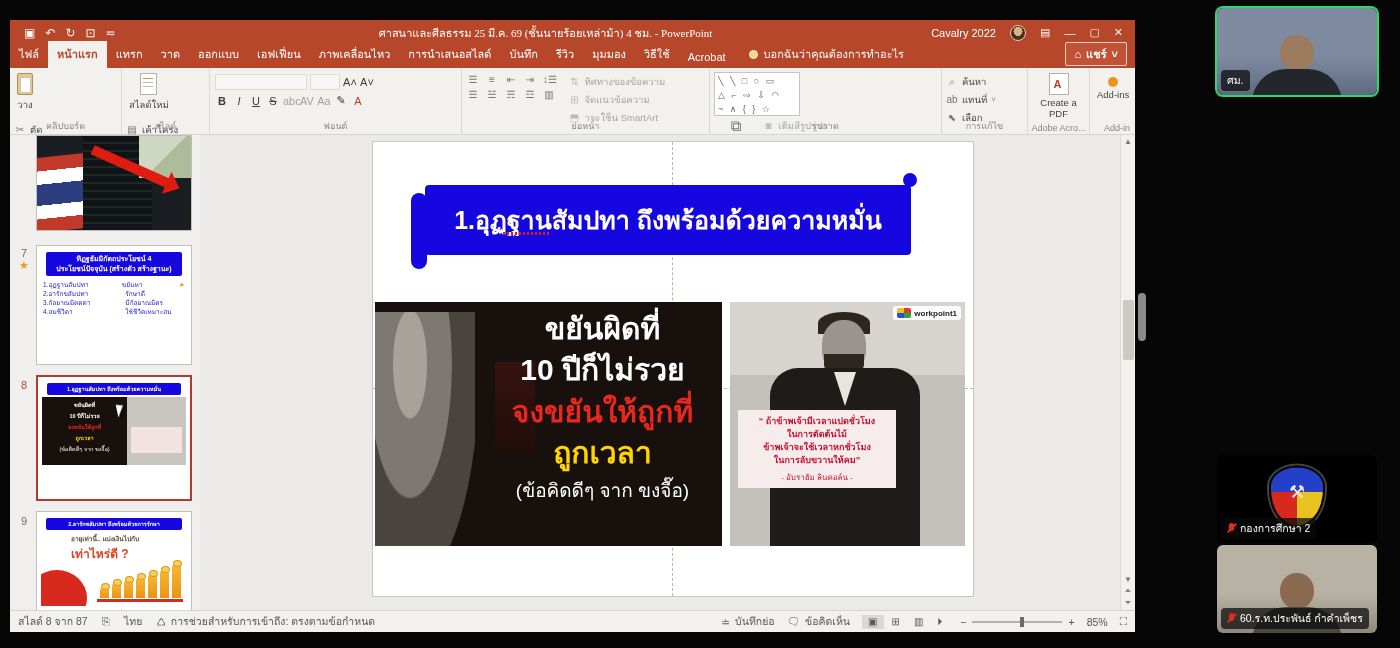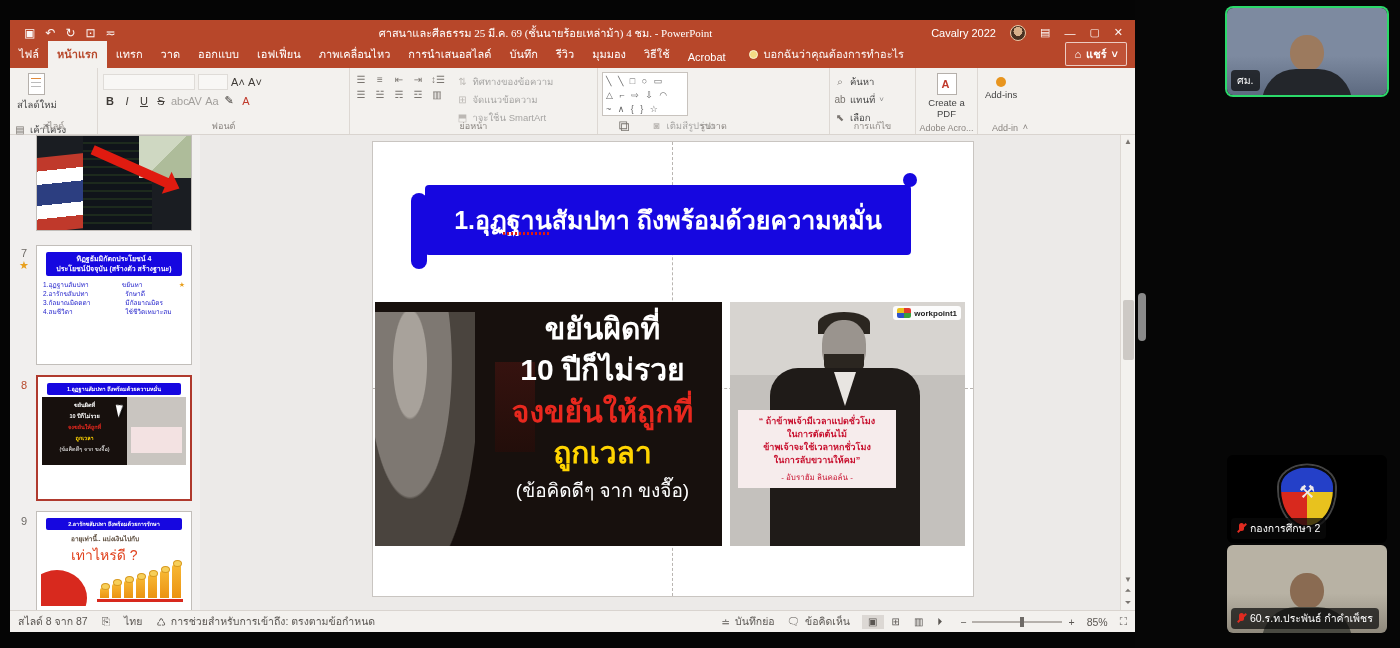--- a/index.html
+++ b/index.html
@@ -84,21 +84,21 @@
   
   .mini8 { display:flex; height:68px; margin:1px 4px; }
   .mini8 .dk { background:#17100d; flex:1.45; color:#fff; font-size:5.5px; text-align:center; line-height:11px; font-weight:bold; padding-top:3px; }
   .mini8 .ln { background:#c9c5c0; flex:1; position:relative; }
   .mini8 .ln .qb { position:absolute; left:6%; bottom:18%; width:88%; height:38%; background:#f3e2e2; }
   .cursor { position:absolute; left:52%; top:22%; width:0; height:0; border-left:7px solid #fff; border-bottom:11px solid transparent;
             border-top:2px solid transparent; filter:drop-shadow(1px 1px 1px #000); transform:rotate(-12deg); z-index:5; }
   
   .mini9 { position:relative; height:74px; margin:1px 4px; background:#fff; overflow:hidden; }
   .m9t1 { font-size:6.5px; color:#5a4a3a; font-weight:bold; padding:2px 0 0 30px; }
-  .m9t2 { font-size:14px; color:#e0421e; font-weight:normal; padding-left:30px; }
+  .m9t2 { font-size:12px; color:#e0421e; font-weight:bold; padding-left:30px; }
   .m9blob { position:absolute; left:-14px; bottom:-20px; width:60px; height:56px; background:#d8291e; border-radius:50%; }
   .bars { position:absolute; right:6px; bottom:8px; display:flex; align-items:flex-end; gap:3px; }
   .bars i { display:block; width:9px; background:linear-gradient(180deg,#f7b733,#eb9312); border-radius:2px 2px 0 0; position:relative; }
   .bars i:before { content:""; position:absolute; top:-5px; left:1px; width:7px; height:5px; border-radius:50%; background:#f7cf5a; border:1px solid #d89a20; }
   .baseline { position:absolute; right:4px; bottom:4px; width:86px; height:3px; background:#d8291e; }
 
   
   .editor { position:absolute; left:190px; top:0; width:920px; height:100%; }
   .canvas { position:absolute; left:173px; top:7px; width:600px; height:454px; background:#fff;
             box-shadow:0 0 0 1px #c9c5c1; overflow:hidden; }
@@ -150,21 +150,21 @@
   .viewbtns { display:flex; gap:2px; }
   .viewbtns span { padding:1px 6px; font-size:10px; }
   .viewbtns .on { background:#dcd8d4; }
   .zoomline { display:flex; align-items:center; gap:6px; }
   .ztrack { position:relative; width:90px; height:2px; background:#b5b0ab; }
   .zthumb { position:absolute; left:48px; top:-4px; width:4px; height:10px; background:#6e6a66; }
 
   
   .meet { position:absolute; left:1135px; top:0; width:265px; height:648px; background:#060606; }
   .meet-scroll { position:absolute; left:3px; top:293px; width:8px; height:48px; background:#8a8a8a; border-radius:4px; }
-  .tile { position:absolute; left:92px; width:160px; border-radius:6px; overflow:hidden; background:#151515; }
+  .tile { position:absolute; left:82px; width:160px; border-radius:6px; overflow:hidden; background:#151515; }
   .tile.active { box-shadow:0 0 0 2px #2bd96a; }
   .pill { position:absolute; left:4px; bottom:4px; max-width:152px; display:flex; align-items:center; gap:4px;
           background:rgba(10,10,10,.72); border-radius:4px; padding:2px 6px; color:#fff; font-size:10.5px; white-space:nowrap; overflow:hidden; }
   .micoff { flex:none; position:relative; width:9px; height:12px; }
   .micoff:before { content:""; position:absolute; left:2px; top:0; width:5px; height:8px; background:#e02b20; border-radius:3px; }
   .micoff:after { content:""; position:absolute; left:-1px; top:4px; width:12px; height:2px; background:#e02b20; transform:rotate(-45deg); }
   .person { position:absolute; left:50%; bottom:0; transform:translateX(-50%); width:90px; height:60px; }
   .person .head { position:absolute; left:50%; top:0; transform:translateX(-50%); width:34px; height:36px; background:#8a6b52; border-radius:48%; }
   .person .bodyy { position:absolute; left:0; bottom:-8px; width:100%; height:34px; background:#23262b; border-radius:40px 40px 0 0; }
   .bigname { position:absolute; left:0; top:34px; width:100%; text-align:center; color:#fff; font-weight:bold; font-size:15px; }
@@ -221,20 +221,41 @@
       </div>
       <div class="sharebtn">
         <span>⌂</span>
         <span>แชร์</span>
         <span>˅</span>
       </div>
     </div>
 
     <div class="ribbon">
 
+      <div class="group" style="width:112px;">
+        <div class="bigbtn">
+          <span class="clipboard-ico"></span>
+          <span>วาง</span>
+        </div>
+        <div class="smalls">
+          <div class="sbtn">
+              <span class="ico">✂</span>
+              <span>ตัด</span>
+            </div>
+          <div class="sbtn">
+              <span class="ico">⧉</span>
+              <span>คัดลอก</span>
+            </div>
+          <div class="sbtn">
+              <span class="ico">✎</span>
+              <span>ตัวคัดวางรูปแบบ</span>
+            </div>
+        </div>
+        <div class="glabel">คลิปบอร์ด</div>
+      </div>
 
       <div class="group" style="width:88px;">
         <div class="bigbtn">
           <span class="page-ico"></span>
           <span>สไลด์ใหม่</span>
         </div>
         <div class="smalls">
           <div class="sbtn">
               <span class="ico">▤</span>
               <span>เค้าโครง</span>

